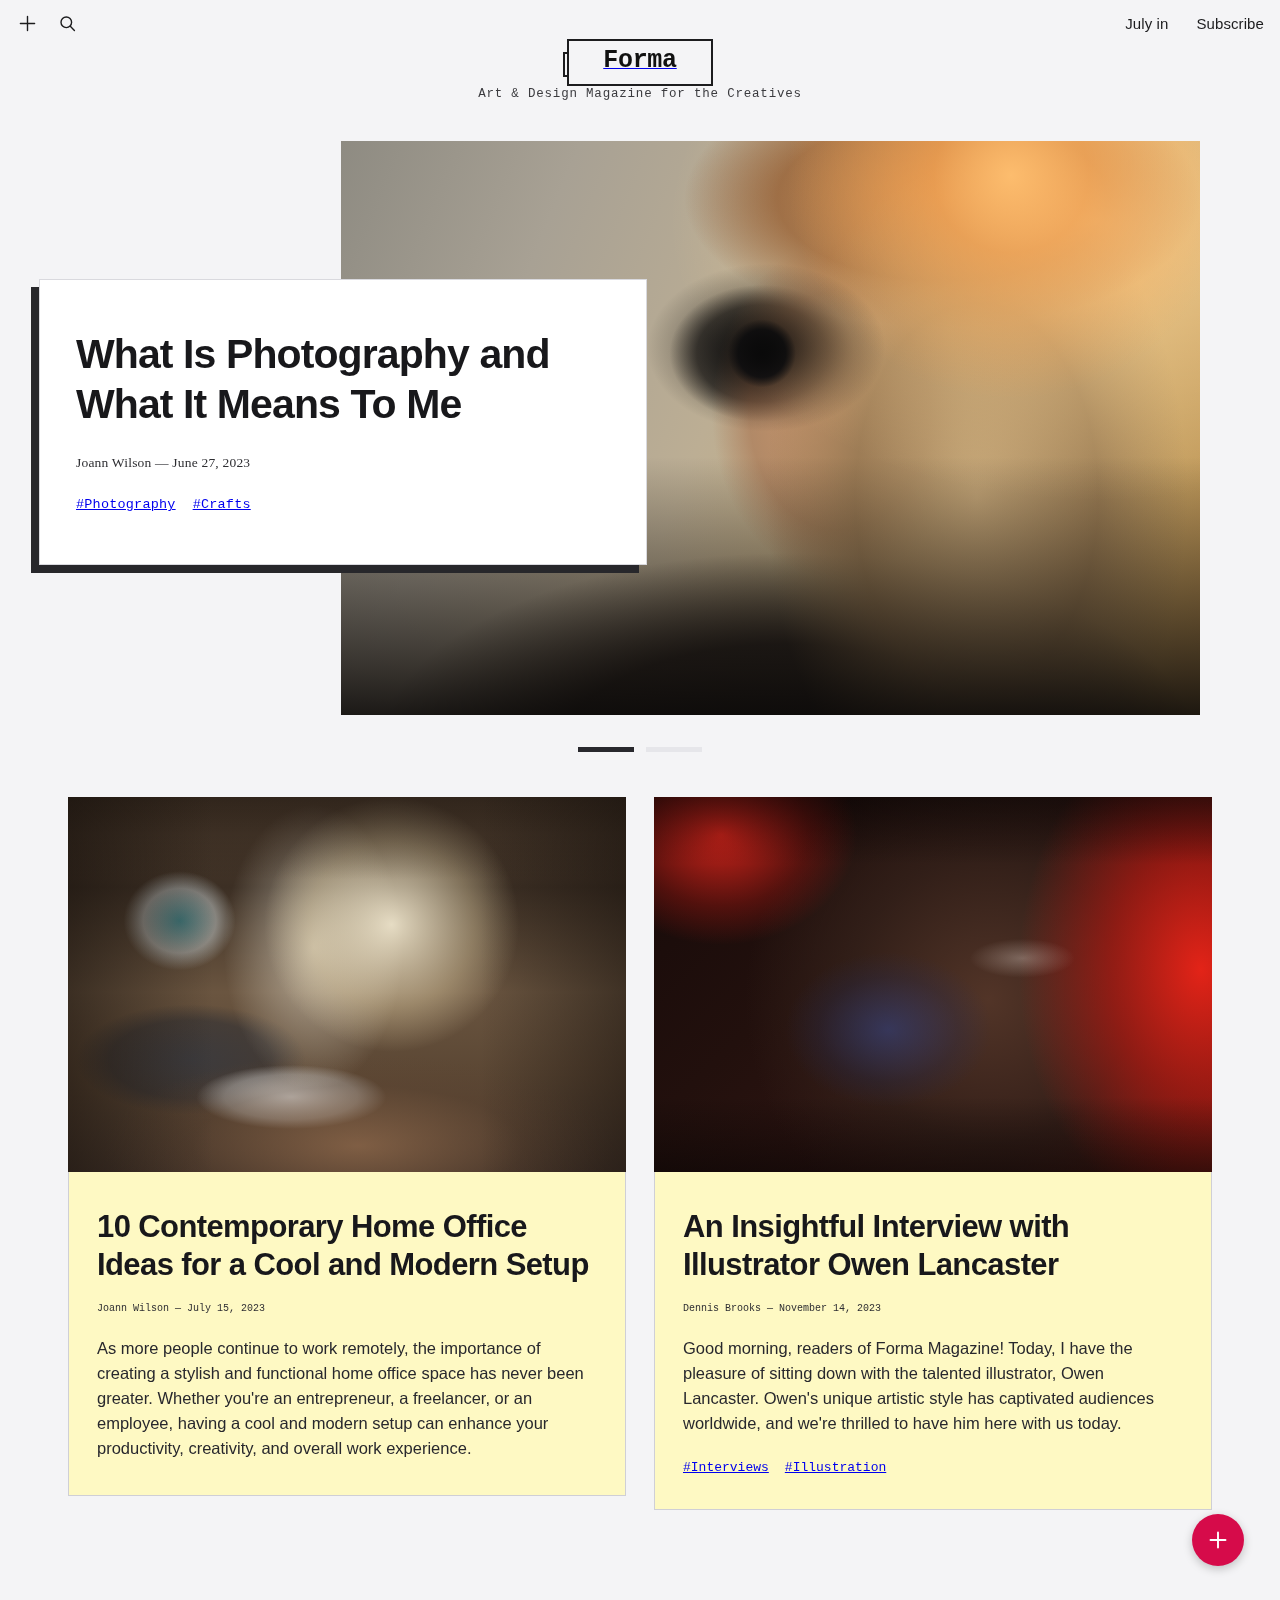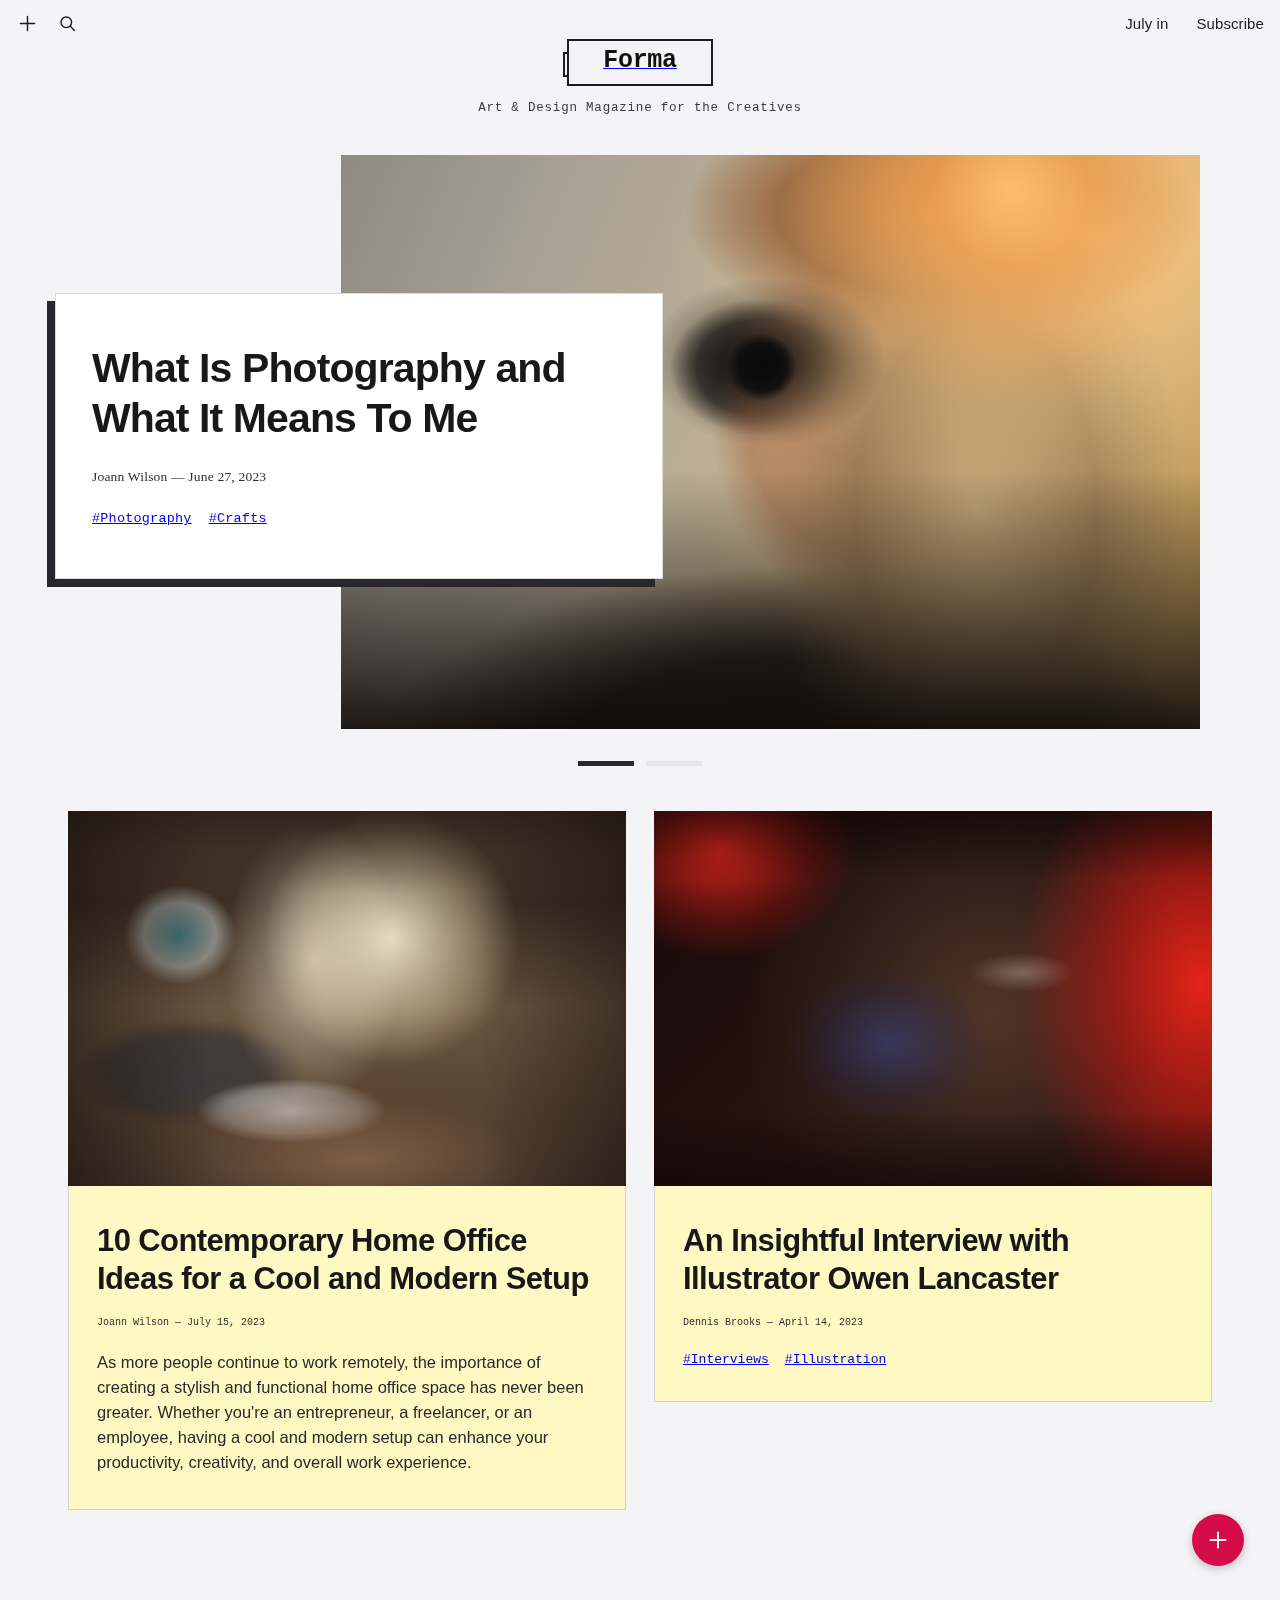--- a/index.html
+++ b/index.html
@@ -83,21 +83,21 @@
   }
   .logo-text {
     font-size: 25px;
     font-weight: 700;
     letter-spacing: -0.3px;
     line-height: 1;
     color: #111;
     font-family: Liberation Mono, monospace;
   }
   .tagline {
-    margin-top: 28px;
+    margin-top: 14px;
     font-family: "Liberation Mono", "DejaVu Sans Mono", monospace;
     font-size: 12.5px;
     letter-spacing: 0.8px;
     color: #3b3b3f;
   }
 
   
   .hero {
     position: relative;
     margin-top: 40px;
@@ -139,21 +139,21 @@
     position: absolute;
     inset: 0;
     background:
       radial-gradient(ellipse 170px 120px at 49.5% 36%, rgba(10,10,10,.9) 0%, rgba(10,10,10,.25) 48%, rgba(0,0,0,0) 70%),
       radial-gradient(circle 34px at 49% 37%, rgba(6,6,8,.98) 0%, rgba(18,18,22,.9) 70%, rgba(30,30,34,0) 100%),
       linear-gradient(to bottom, rgba(0,0,0,0) 55%, rgba(16,13,11,.75) 92%, rgba(12,10,9,.9) 100%);
   }
 
   .hero-card-wrap {
     position: absolute;
-    left: 55px;
+    left: 39px;
     top: 138px;
     width: 608px;
   }
   .hero-card-shadow {
     position: absolute;
     left: -8px;
     top: 8px;
     width: 100%;
     height: 100%;
     background: #27272b;
@@ -396,21 +396,22 @@
       <p class="card-excerpt">As more people continue to work remotely, the importance of creating a stylish and functional home office space has never been greater. Whether you're an entrepreneur, a freelancer, or an employee, having a cool and modern setup can enhance your productivity, creativity, and overall work experience.</p>
     </div>
   </article>
 
   <article class="card">
     <div class="card-thumb">
       <div class="ph-portrait"></div>
     </div>
     <div class="card-body">
       <h2 class="card-title">An Insightful Interview with Illustrator Owen Lancaster</h2>
-      <div class="card-meta">Dennis Brooks — April 14, 2023</div>
+      <div class="card-meta">Dennis Brooks — November 14, 2023</div>
+      <p class="card-excerpt">Good morning, readers of Forma Magazine! Today, I have the pleasure of sitting down with the talented illustrator, Owen Lancaster. Owen's unique artistic style has captivated audiences worldwide, and we're thrilled to have him here with us today.</p>
       <div class="card-tags">
         <a class="tag" href="#">#Interviews</a>
         <a class="tag" href="#">#Illustration</a>
       </div>
     </div>
   </article>
 
 </section>
 
 <button class="fab" aria-label="New post">

